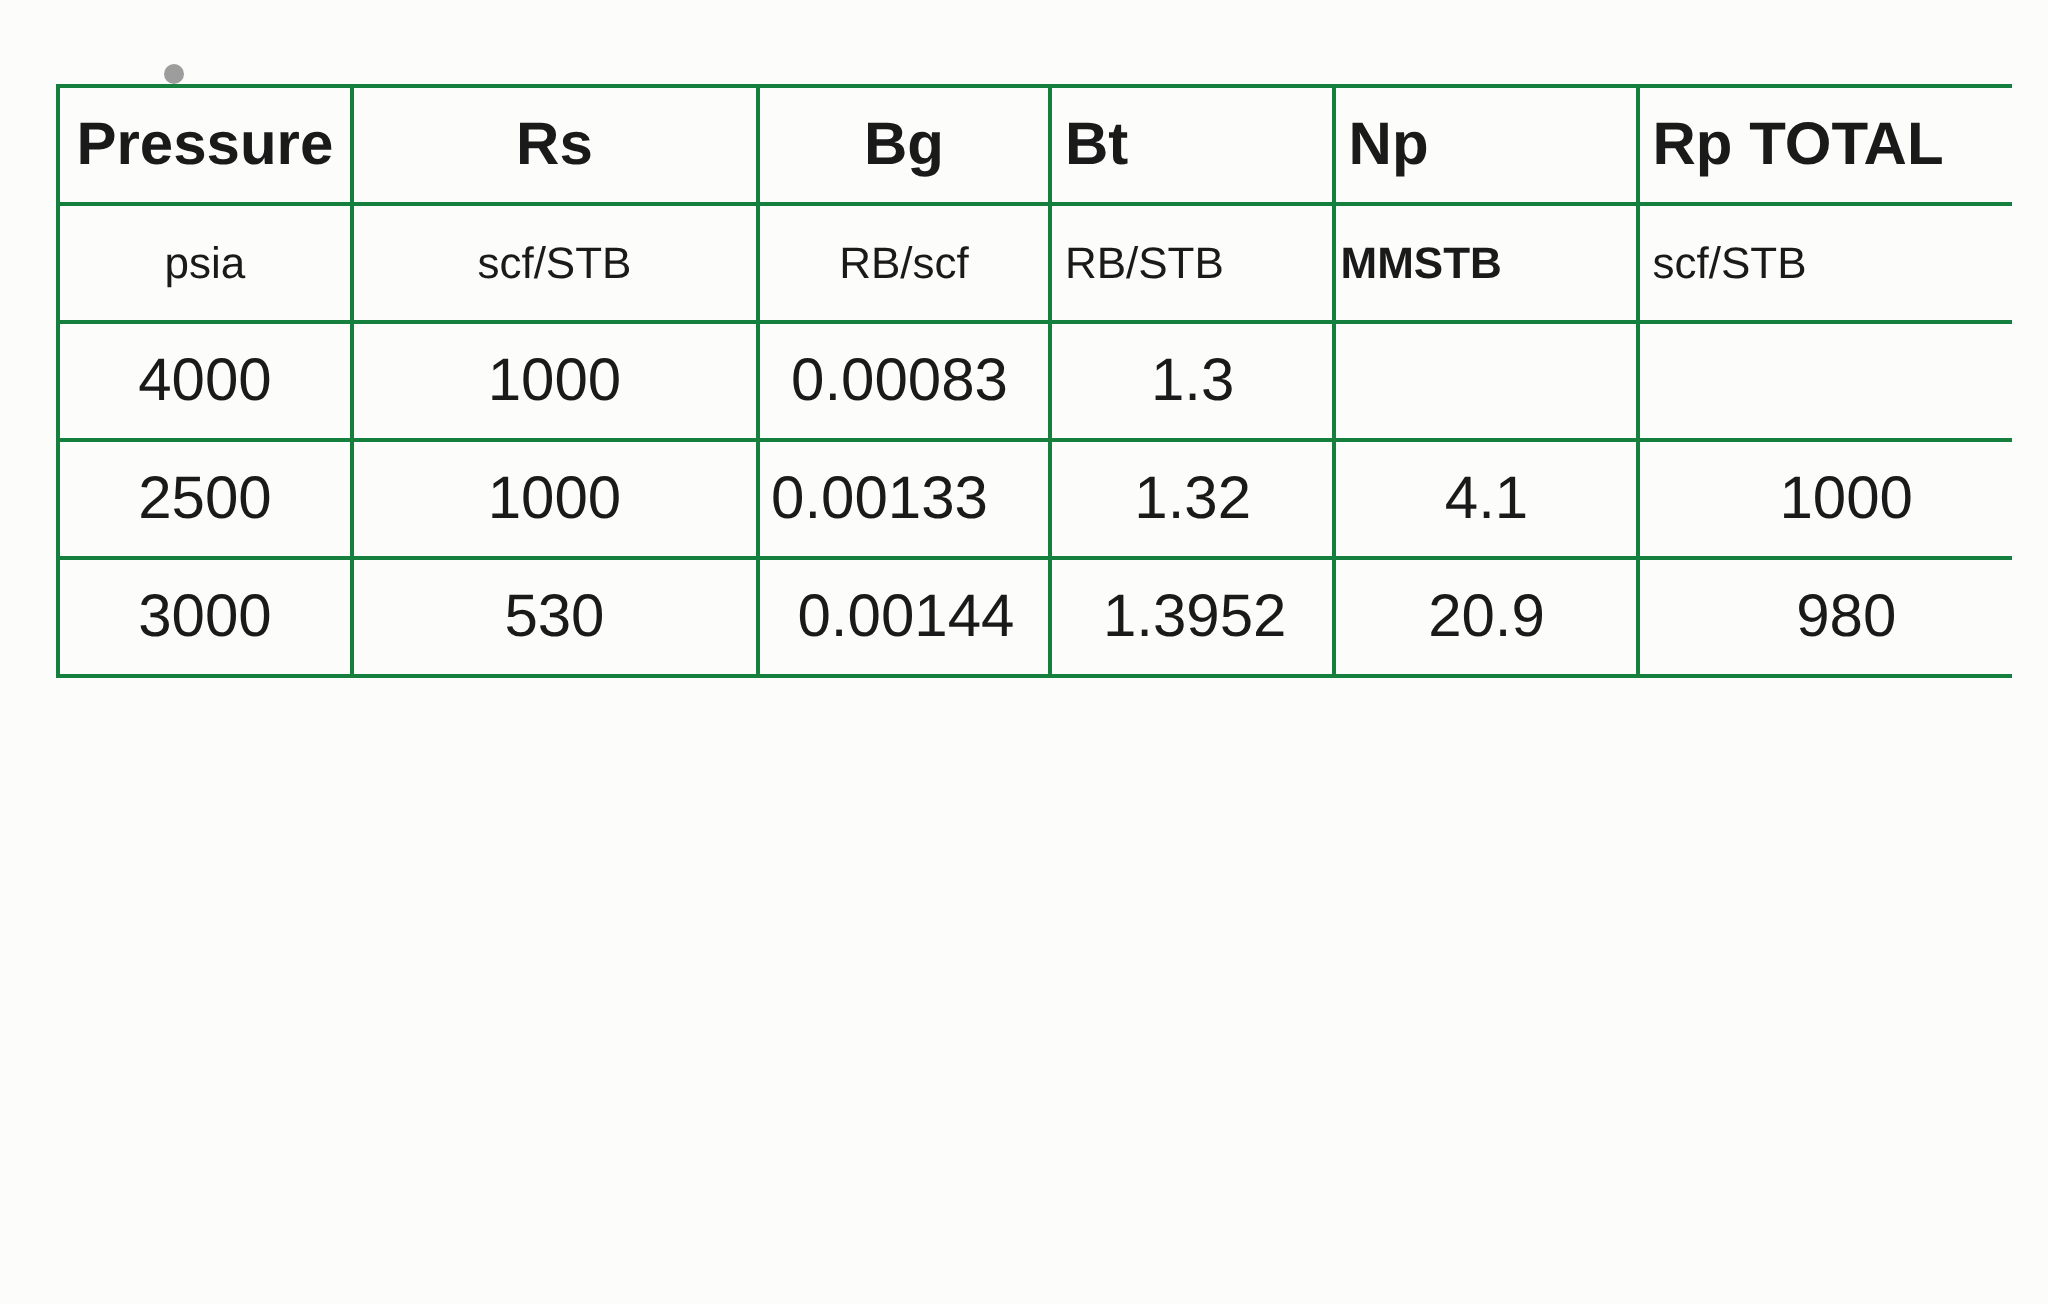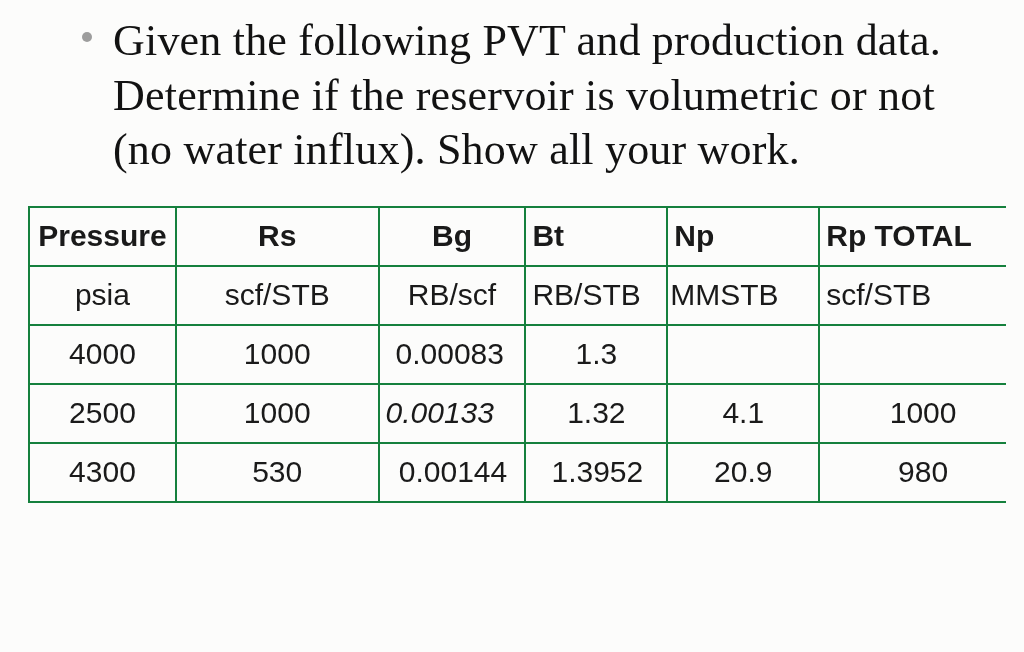--- a/index.html
+++ b/index.html
@@ -5,39 +5,38 @@
   * { box-sizing: border-box; margin: 0; padding: 0; }
   html, body { width: 1024px; height: 652px; background: #fcfcfb; font-family: Georgia, 'Times New Roman', serif; color: #1a1a1a; overflow: hidden; }
   .page { width: 1024px; height: 652px; position: relative; padding: 14px 18px 0 18px; }
   .bullet-block { position: relative; padding-left: 95px; padding-right: 10px; }
   .bullet-dot { position: absolute; left: 64px; top: 18px; width: 10px; height: 10px; background: #9d9d9d; border-radius: 50%; }
   .prompt { font-size: 44px; line-height: 1.24; letter-spacing: 0.2px; color: #121212; }
   .table-wrap { margin-top: 28px; padding: 0 10px 0 10px; }
   table { border-collapse: collapse; width: 1000px; table-layout: fixed; }
   td { border: 2px solid #15803d; height: 59px; vertical-align: middle; font-size: 30px; text-align: center; padding: 0 4px; }
   tr.hdr td { font-weight: 700; font-family: Arial, Helvetica, sans-serif; }
-  tr.unit td { font-family: Arial, Helvetica, sans-serif; font-size: 30px; }
+  tr.unit td { font-family: Arial, Helvetica, sans-serif; font-size: 22px; }
   tr.datarow td { font-family: Arial, Helvetica, sans-serif; font-size: 30px; }
   col.c1 { width: 145px; }
   col.c2 { width: 200px; }
   col.c3 { width: 145px; }
   col.c4 { width: 140px; }
   col.c5 { width: 150px; }
   col.c6 { width: 205px; }
   
   .table-wrap { overflow: hidden; height: 372px; }
 </style>
 </head>
 <body>
 
 <div class="page">
 
   <div class="bullet-block">
     <span class="bullet-dot"></span>
-    <p class="prompt">Given the following PVT and production data. Determine if the reservoir is volumetric or not (no water influx). Show all your work.</p>
   </div>
 
   <div class="table-wrap">
     <table>
       <colgroup>
         <col class="c1">
           <col class="c2">
           <col class="c3">
           <col class="c4">
           <col class="c5">
@@ -50,41 +49,41 @@
         <td>Bg</td>
         <td style="text-align:left;padding-left:6px;">Bt</td>
         <td style="text-align:left;padding-left:6px;">Np</td>
         <td style="text-align:left;padding-left:6px;">Rp TOTAL</td>
       </tr>
       <tr class="unit">
         <td>psia</td>
         <td>scf/STB</td>
         <td>RB/scf</td>
         <td style="text-align:left;padding-left:6px;">RB/STB</td>
-        <td style="text-align:left;padding-left:2px;">MMSTB</td>
+        <td style="text-align:left;padding-left:2px;font-weight:bold;">MMSTB</td>
         <td style="text-align:left;padding-left:6px;">scf/STB</td>
       </tr>
       <tr class="datarow">
         <td>4000</td>
         <td>1000</td>
         <td style="text-align:left;padding-left:16px;">0.00083</td>
         <td>1.3</td>
         <td></td>
         <td></td>
       </tr>
       <tr class="datarow">
         <td>2500</td>
         <td>1000</td>
-        <td style="text-align:left;padding-left:6px;font-style:italic;">0.00133</td>
+        <td style="text-align:left;padding-left:6px;">0.00133</td>
         <td>1.32</td>
         <td>4.1</td>
         <td>1000</td>
       </tr>
       <tr class="datarow">
-        <td>4300</td>
+        <td>3000</td>
         <td>530</td>
         <td style="text-align:center;padding-left:6px;">0.00144</td>
         <td style="text-align:center;padding-left:6px;">1.3952</td>
         <td>20.9</td>
         <td>980</td>
       </tr>
     </tbody>
       </table>
   </div>
 

